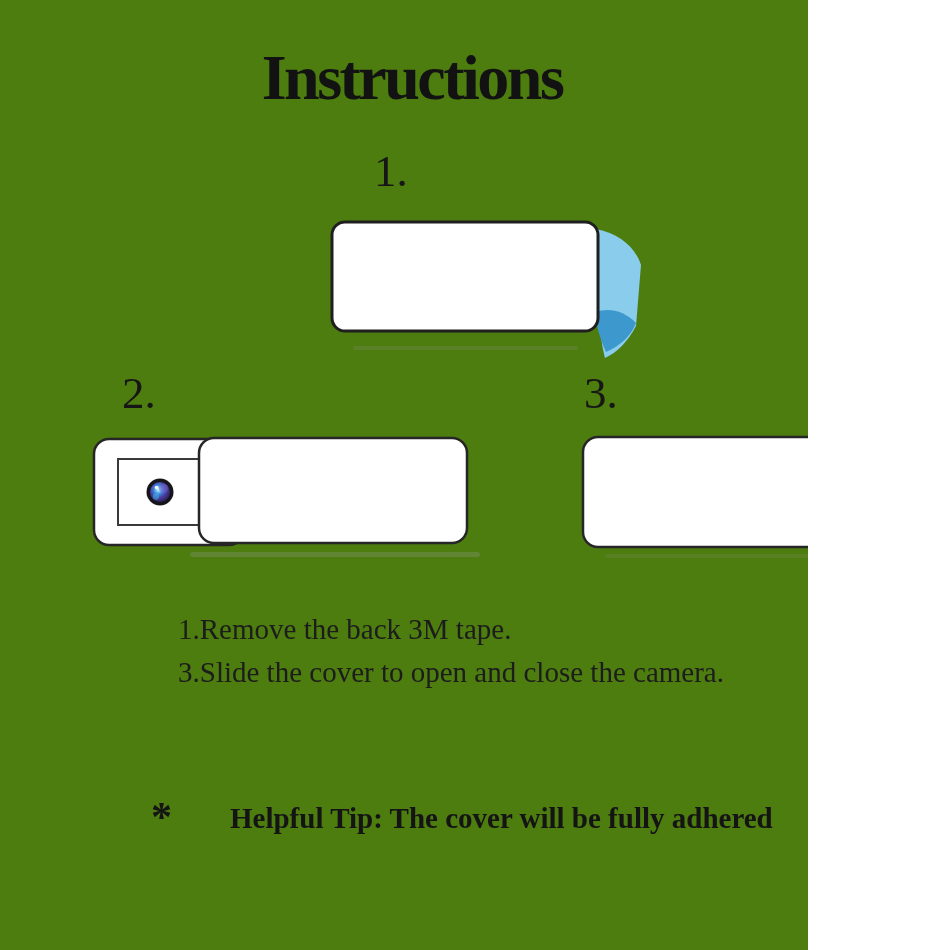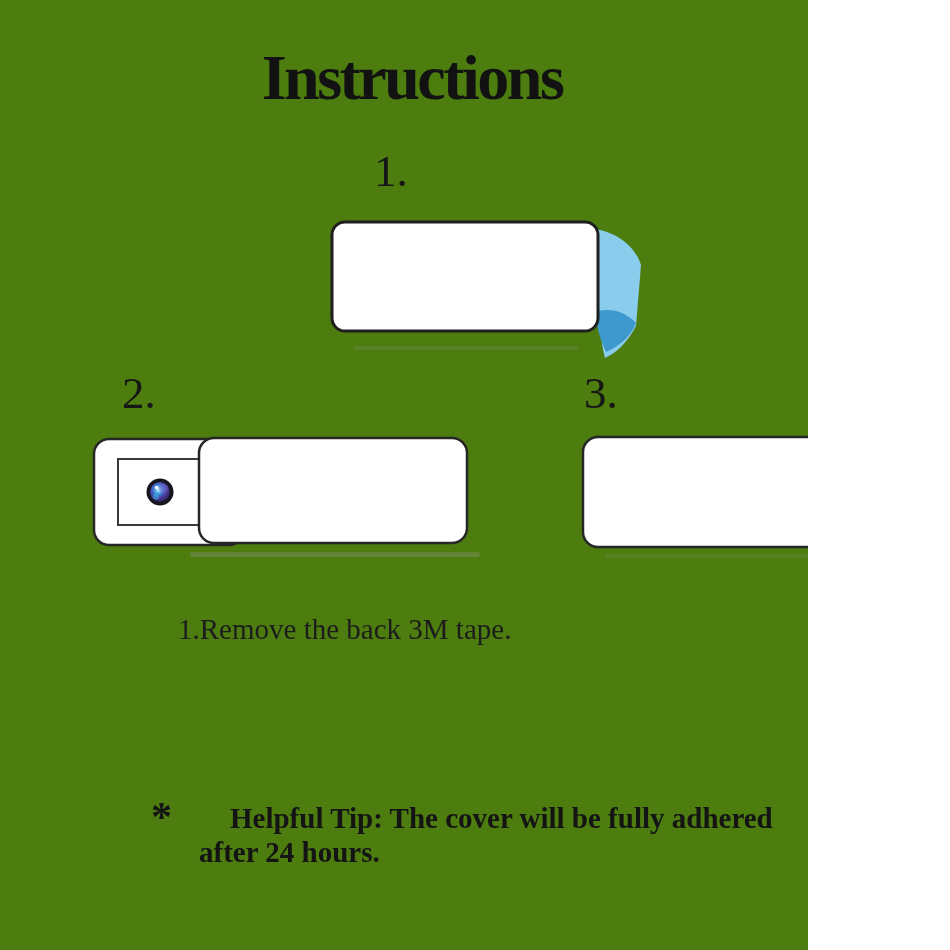--- a/index.html
+++ b/index.html
@@ -110,19 +110,19 @@
     <rect x="105" y="124" width="290" height="5" rx="2.5" fill="#9a9a9a" opacity="0.28"></rect>
   </svg>
 
   <svg class="abs" id="fig-3" width="300" height="135" viewBox="0 0 300 135">
     <rect x="8" y="9" width="269" height="110" rx="15" fill="#ffffff" stroke="#262626" stroke-width="2.5"></rect>
     <rect x="30" y="126" width="230" height="4" rx="2" fill="#9a9a9a" opacity="0.14"></rect>
   </svg>
 
   <div class="abs instructions">
     <div>1.Remove the back 3M tape.</div>
+    <div>3.Slide the cover to open and close the camera.</div>
   </div>
 
   <div class="abs tip-star">*</div>
   <div class="abs tip-line" id="tip-line-1">Helpful Tip: The cover will be fully adhered</div>
-  <div class="abs tip-line" id="tip-line-2">after 24 hours.</div>
 
 </div>
 
 </body></html>

